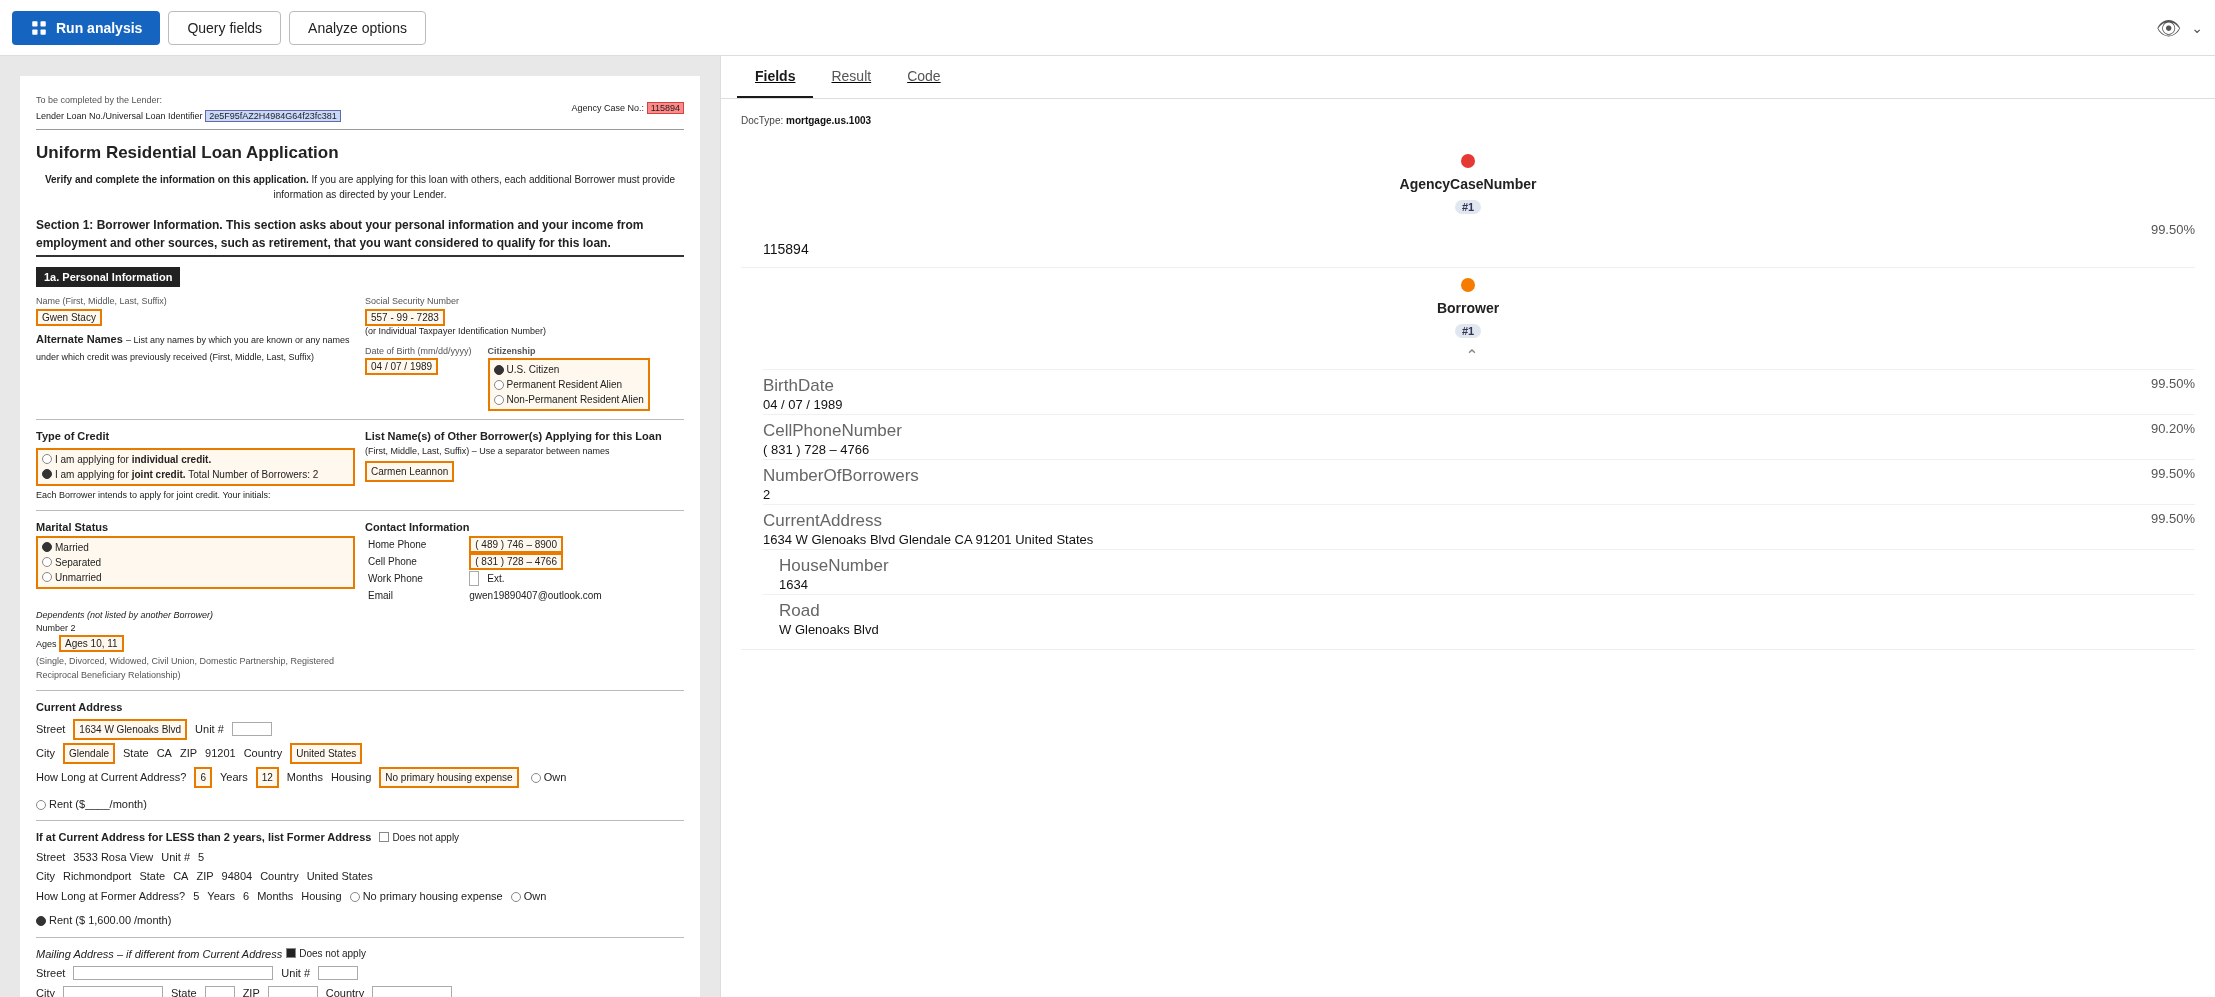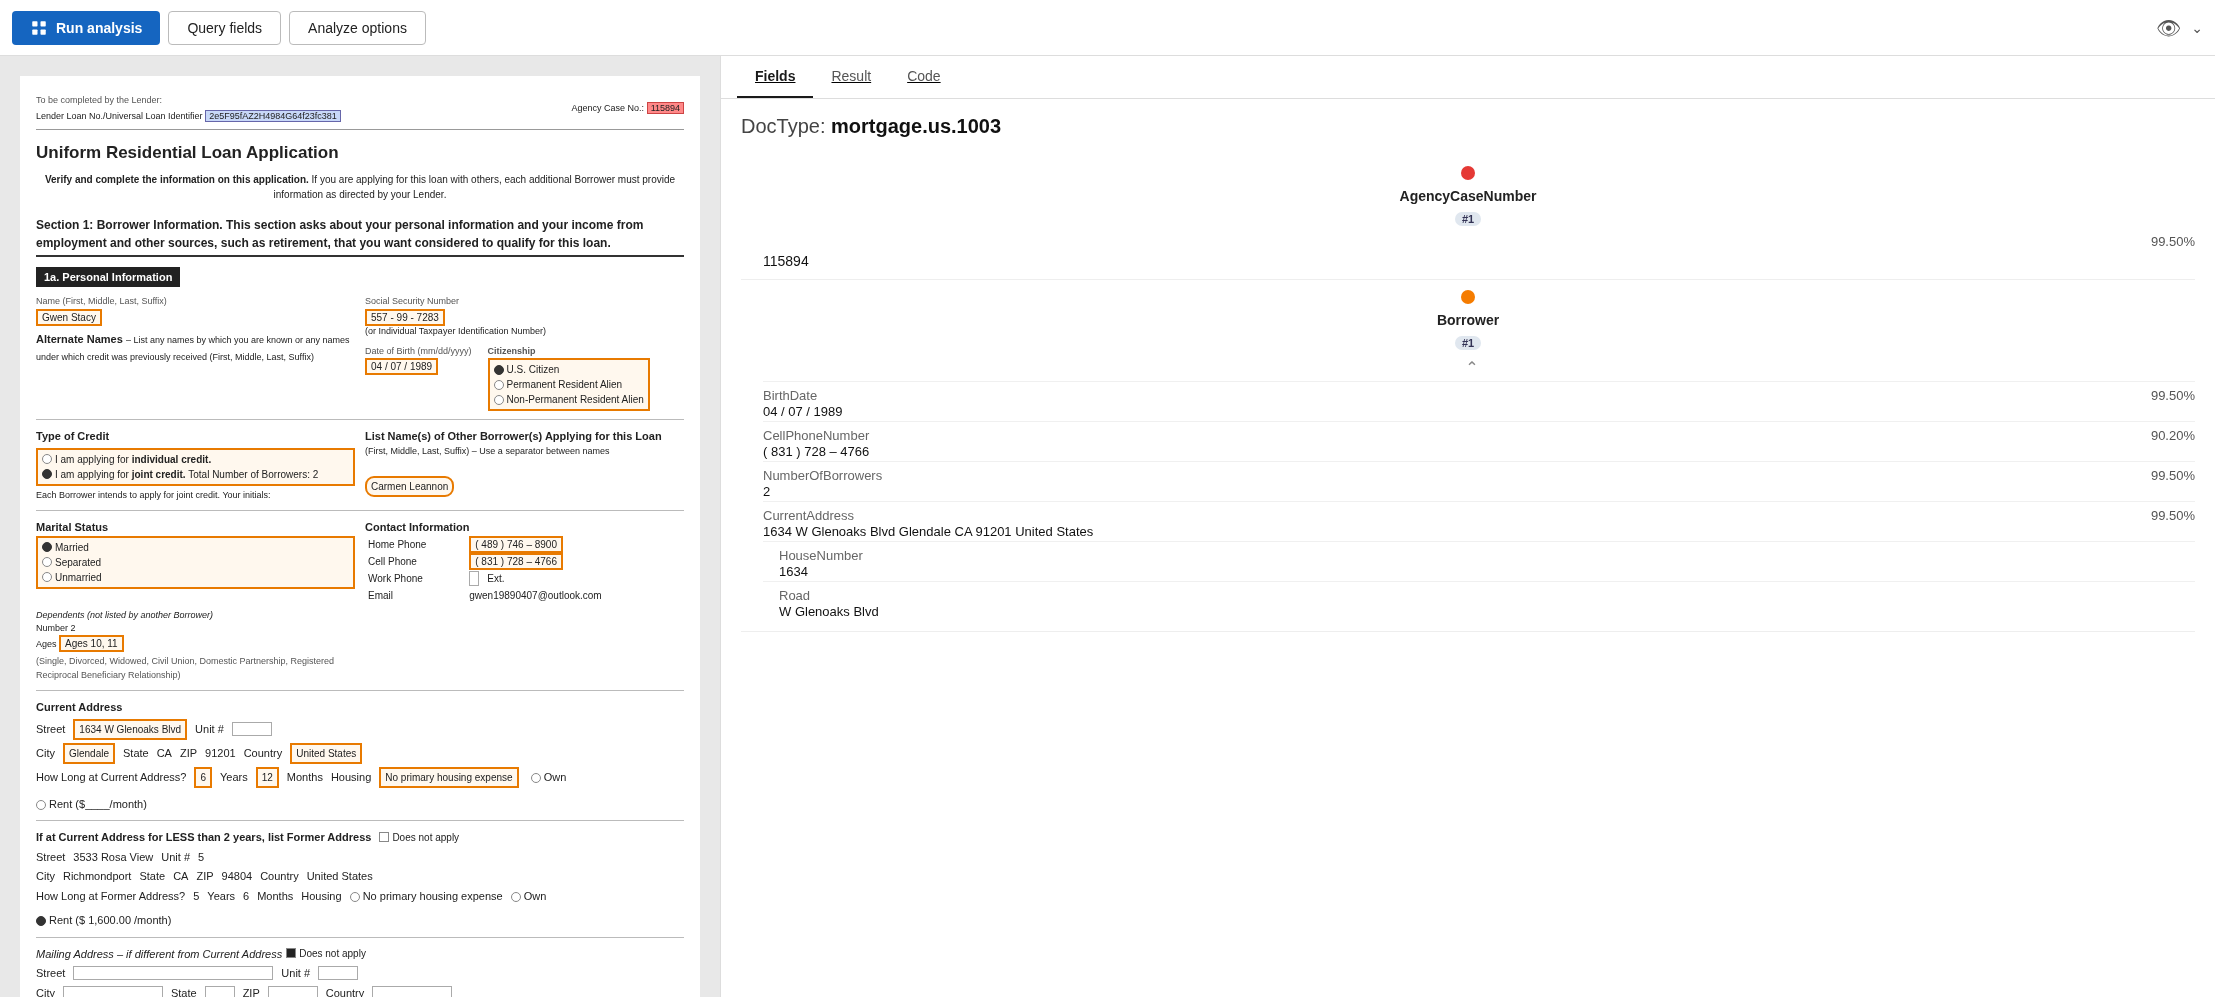--- a/index.html
+++ b/index.html
@@ -50,36 +50,36 @@
     .checkbox-box.checked { background: #222; }
     .form-table { width: 100%; border-collapse: collapse; font-size: 10px; }
     .form-table td { border: 0; padding: 1px 3px; vertical-align: top; }
 
     
     .right-panel { flex: 1; background: #fff; border-left: 1px solid #ddd; display: flex; flex-direction: column; overflow: hidden; }
     .right-tabs { display: flex; border-bottom: 1px solid #ddd; padding: 0 16px; text-decoration: underline; }
     .right-tab { padding: 12px 18px; font-size: 14px; cursor: pointer; border-bottom: 2px solid transparent; color: #555; }
     .right-tab.active { border-bottom: 2px solid #1a1a1a; color: #1a1a1a; font-weight: 600; }
     .right-content { flex: 1; overflow-y: auto; padding: 16px 20px; }
-    .doctype-row { font-size: 20px; color: #444; margin-bottom: 18px; }
+    .doctype-row { font-size: 10px; color: #444; margin-bottom: 18px; }
     .doctype-val { font-weight: 700; color: #111; }
 
     
     .field-item { border-bottom: 1px solid #eee; padding: 10px 0; }
     .field-header { display: flex; align-items: center; gap: 8px; margin-bottom: 4px; flex-direction: column; }
     .field-dot { width: 14px; height: 14px; border-radius: 50%; flex-shrink: 0; }
     .dot-red { background: #e53935; }
     .dot-orange { background: #f57c00; }
     .field-name { font-size: 14px; font-weight: 600; color: #222; flex: 1; }
     .field-badge { background: #e0e7ef; color: #335; font-size: 11px; padding: 1px 7px; border-radius: 10px; font-weight: 600; }
     .field-conf { font-size: 13px; color: #555; margin-left: auto; white-space: nowrap; }
     .field-value { font-size: 14px; color: #111; margin: 2px 0 0 22px; font-weight: 500; }
     .field-sub { margin-left: 22px; }
     .field-sub-item { display: flex; justify-content: space-between; align-items: flex-start; padding: 6px 0 2px 0; border-top: 1px solid #f0f0f0; }
-    .field-sub-name { font-size: 13px; color: #666; }
+    .field-sub-name { font-size: 17px; color: #666; }
     .field-sub-value { font-size: 13px; color: #111; font-weight: 500; margin-top: 1px; }
     .collapse-btn { cursor: pointer; font-size: 16px; color: #888; margin-left: 8px; }
 
     
     .right-content::-webkit-scrollbar { width: 8px; }
     .right-content::-webkit-scrollbar-track { background: #f5f5f5; }
     .right-content::-webkit-scrollbar-thumb { background: #ccc; border-radius: 4px; }
     .doc-panel::-webkit-scrollbar { width: 6px; }
     .doc-panel::-webkit-scrollbar-thumb { background: #bbb; border-radius: 4px; }
   </style>
@@ -200,21 +200,21 @@
             <div class="radio-item">
               <span class="radio-dot filled"></span>
               <span>I am applying for <b>joint credit.</b> <span>Total Number of Borrowers: 2</span></span>
             </div>
           </div>
           <div class="small" style="margin-top:3px;">Each Borrower intends to apply for joint credit. Your initials:</div>
         </div>
         <div>
           <div class="bold">List Name(s) of Other Borrower(s) Applying for this Loan</div>
           <div class="small">(First, Middle, Last, Suffix) – Use a separator between names</div>
-          <span class="form-field-orange" style="margin-top:18px;display:inline-block;border-radius:9px;">Carmen Leannon</span>
+          <span class="form-field-orange" style="margin-top:3px;display:inline-block;">Carmen Leannon</span>
         </div>
       </div>
 
       <div class="divider"></div>
 
       
       <div class="form-grid-2">
         <div>
           <div style="display:flex; gap:20px;flex-direction:column;">
             <div>

